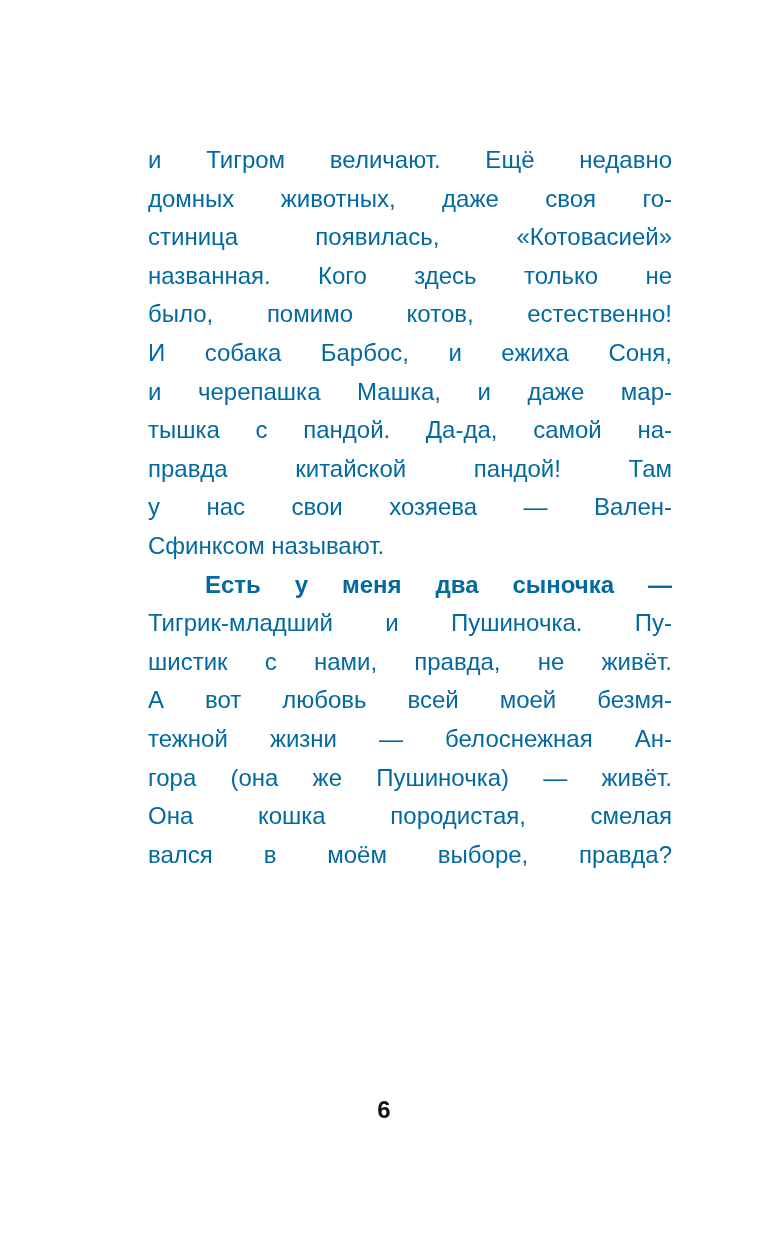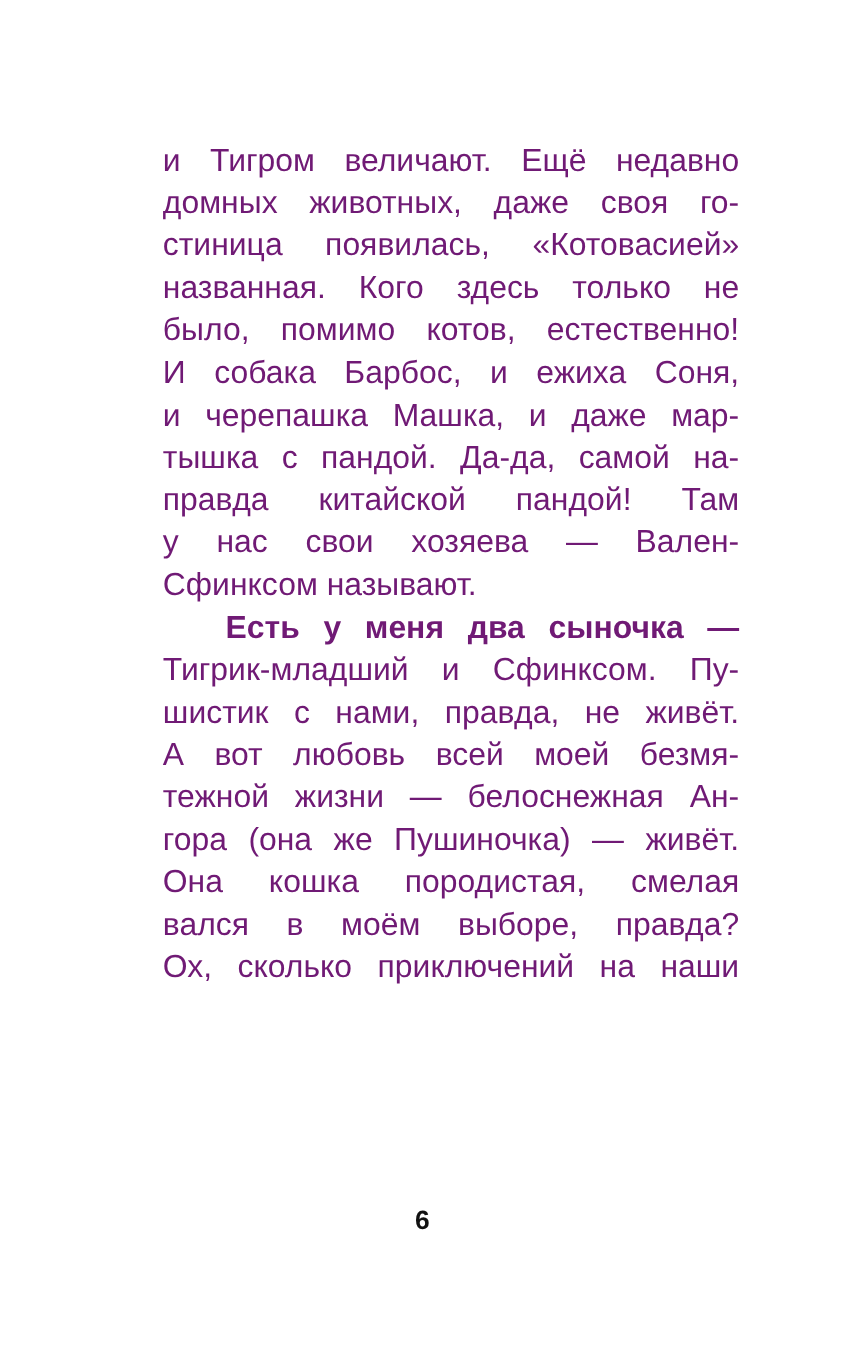--- a/index.html
+++ b/index.html
@@ -1,21 +1,21 @@
 <!DOCTYPE html>
 <html><head>
 <meta charset="utf-8">
 <style>
   html, body { margin: 0; padding: 0; background: #ffffff; }
   body { width: 768px; height: 1241px; position: relative; overflow: hidden; }
   .page { position: absolute; left: 0; top: 0; width: 768px; height: 1241px; background: #fff; }
   .text-block {
-    position: absolute; left: 148px; top: 127px; width: 524px;
+    position: absolute; left: 148px; top: 141px; width: 524px;
     font-family: "Liberation Sans", sans-serif;
-    font-size: 29px; line-height: 38.6px; color: #701a75;
+    font-size: 24px; line-height: 38.6px; color: #0369a1;
   }
   .line {
     display: block; height: 38.6px; white-space: nowrap;
     text-align: justify; text-align-last: justify;
   }
   .line.last { text-align-last: left; }
   .line.indent { padding-left: 57px; font-weight: bold; }
   .page-number {
     position: absolute; left: 0; width: 768px; top: 1096px; text-align: center;
     font-family: "Liberation Sans", sans-serif; font-weight: bold; font-size: 24px; color: #111;
@@ -34,24 +34,23 @@
       <span class="line">было, помимо котов, естественно!</span>
       <span class="line">И собака Барбос, и ежиха Соня,</span>
       <span class="line">и черепашка Машка, и даже мар-</span>
       <span class="line">тышка с пандой. Да-да, самой на-</span>
       <span class="line">правда китайской пандой! Там</span>
       <span class="line">у нас свои хозяева — Вален-</span>
       <span class="line last">Сфинксом называют.</span>
     </div>
     <div>
       <span class="line indent">Есть у меня два сыночка —</span>
-      <span class="line">Тигрик-младший и Сфинксом. Пу-</span>
+      <span class="line">Тигрик-младший и Пушиночка. Пу-</span>
       <span class="line">шистик с нами, правда, не живёт.</span>
       <span class="line">А вот любовь всей моей безмя-</span>
       <span class="line">тежной жизни — белоснежная Ан-</span>
       <span class="line">гора (она же Пушиночка) — живёт.</span>
       <span class="line">Она кошка породистая, смелая</span>
       <span class="line">вался в моём выборе, правда?</span>
-      <span class="line">Ох, сколько приключений на наши</span>
     </div>
   </div>
   <div class="page-number">6</div>
 </div>
 
 </body></html>

